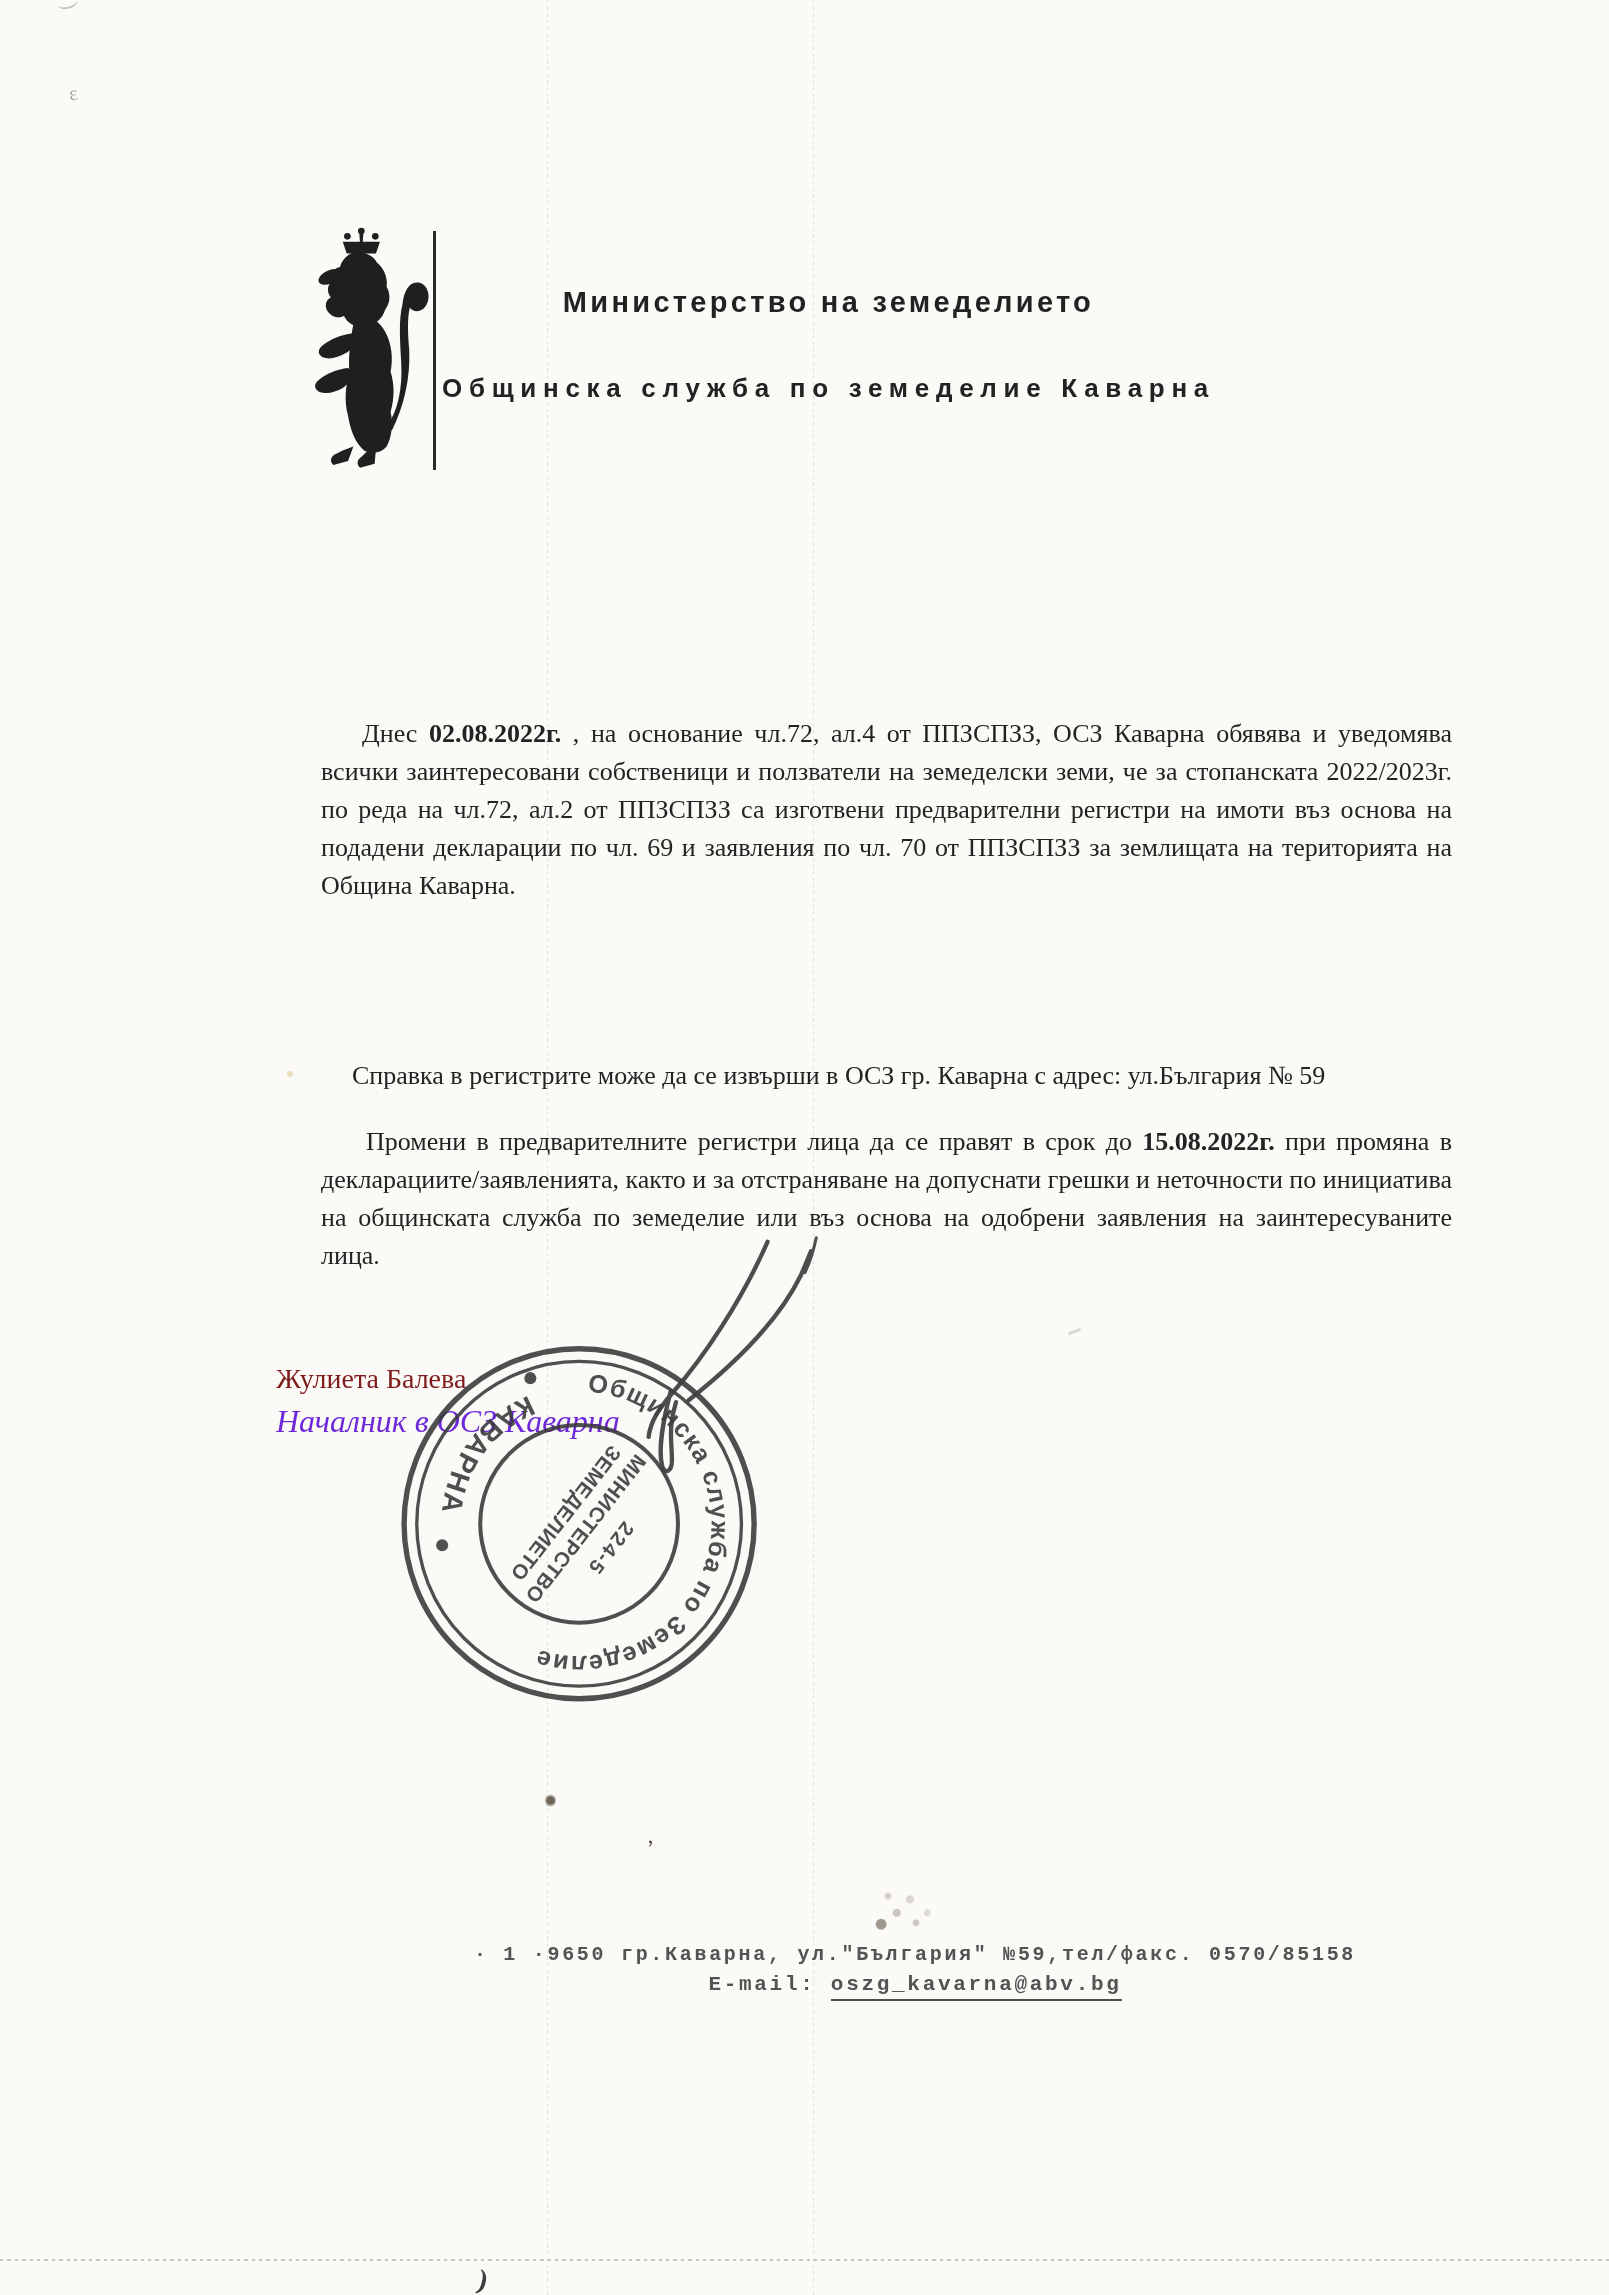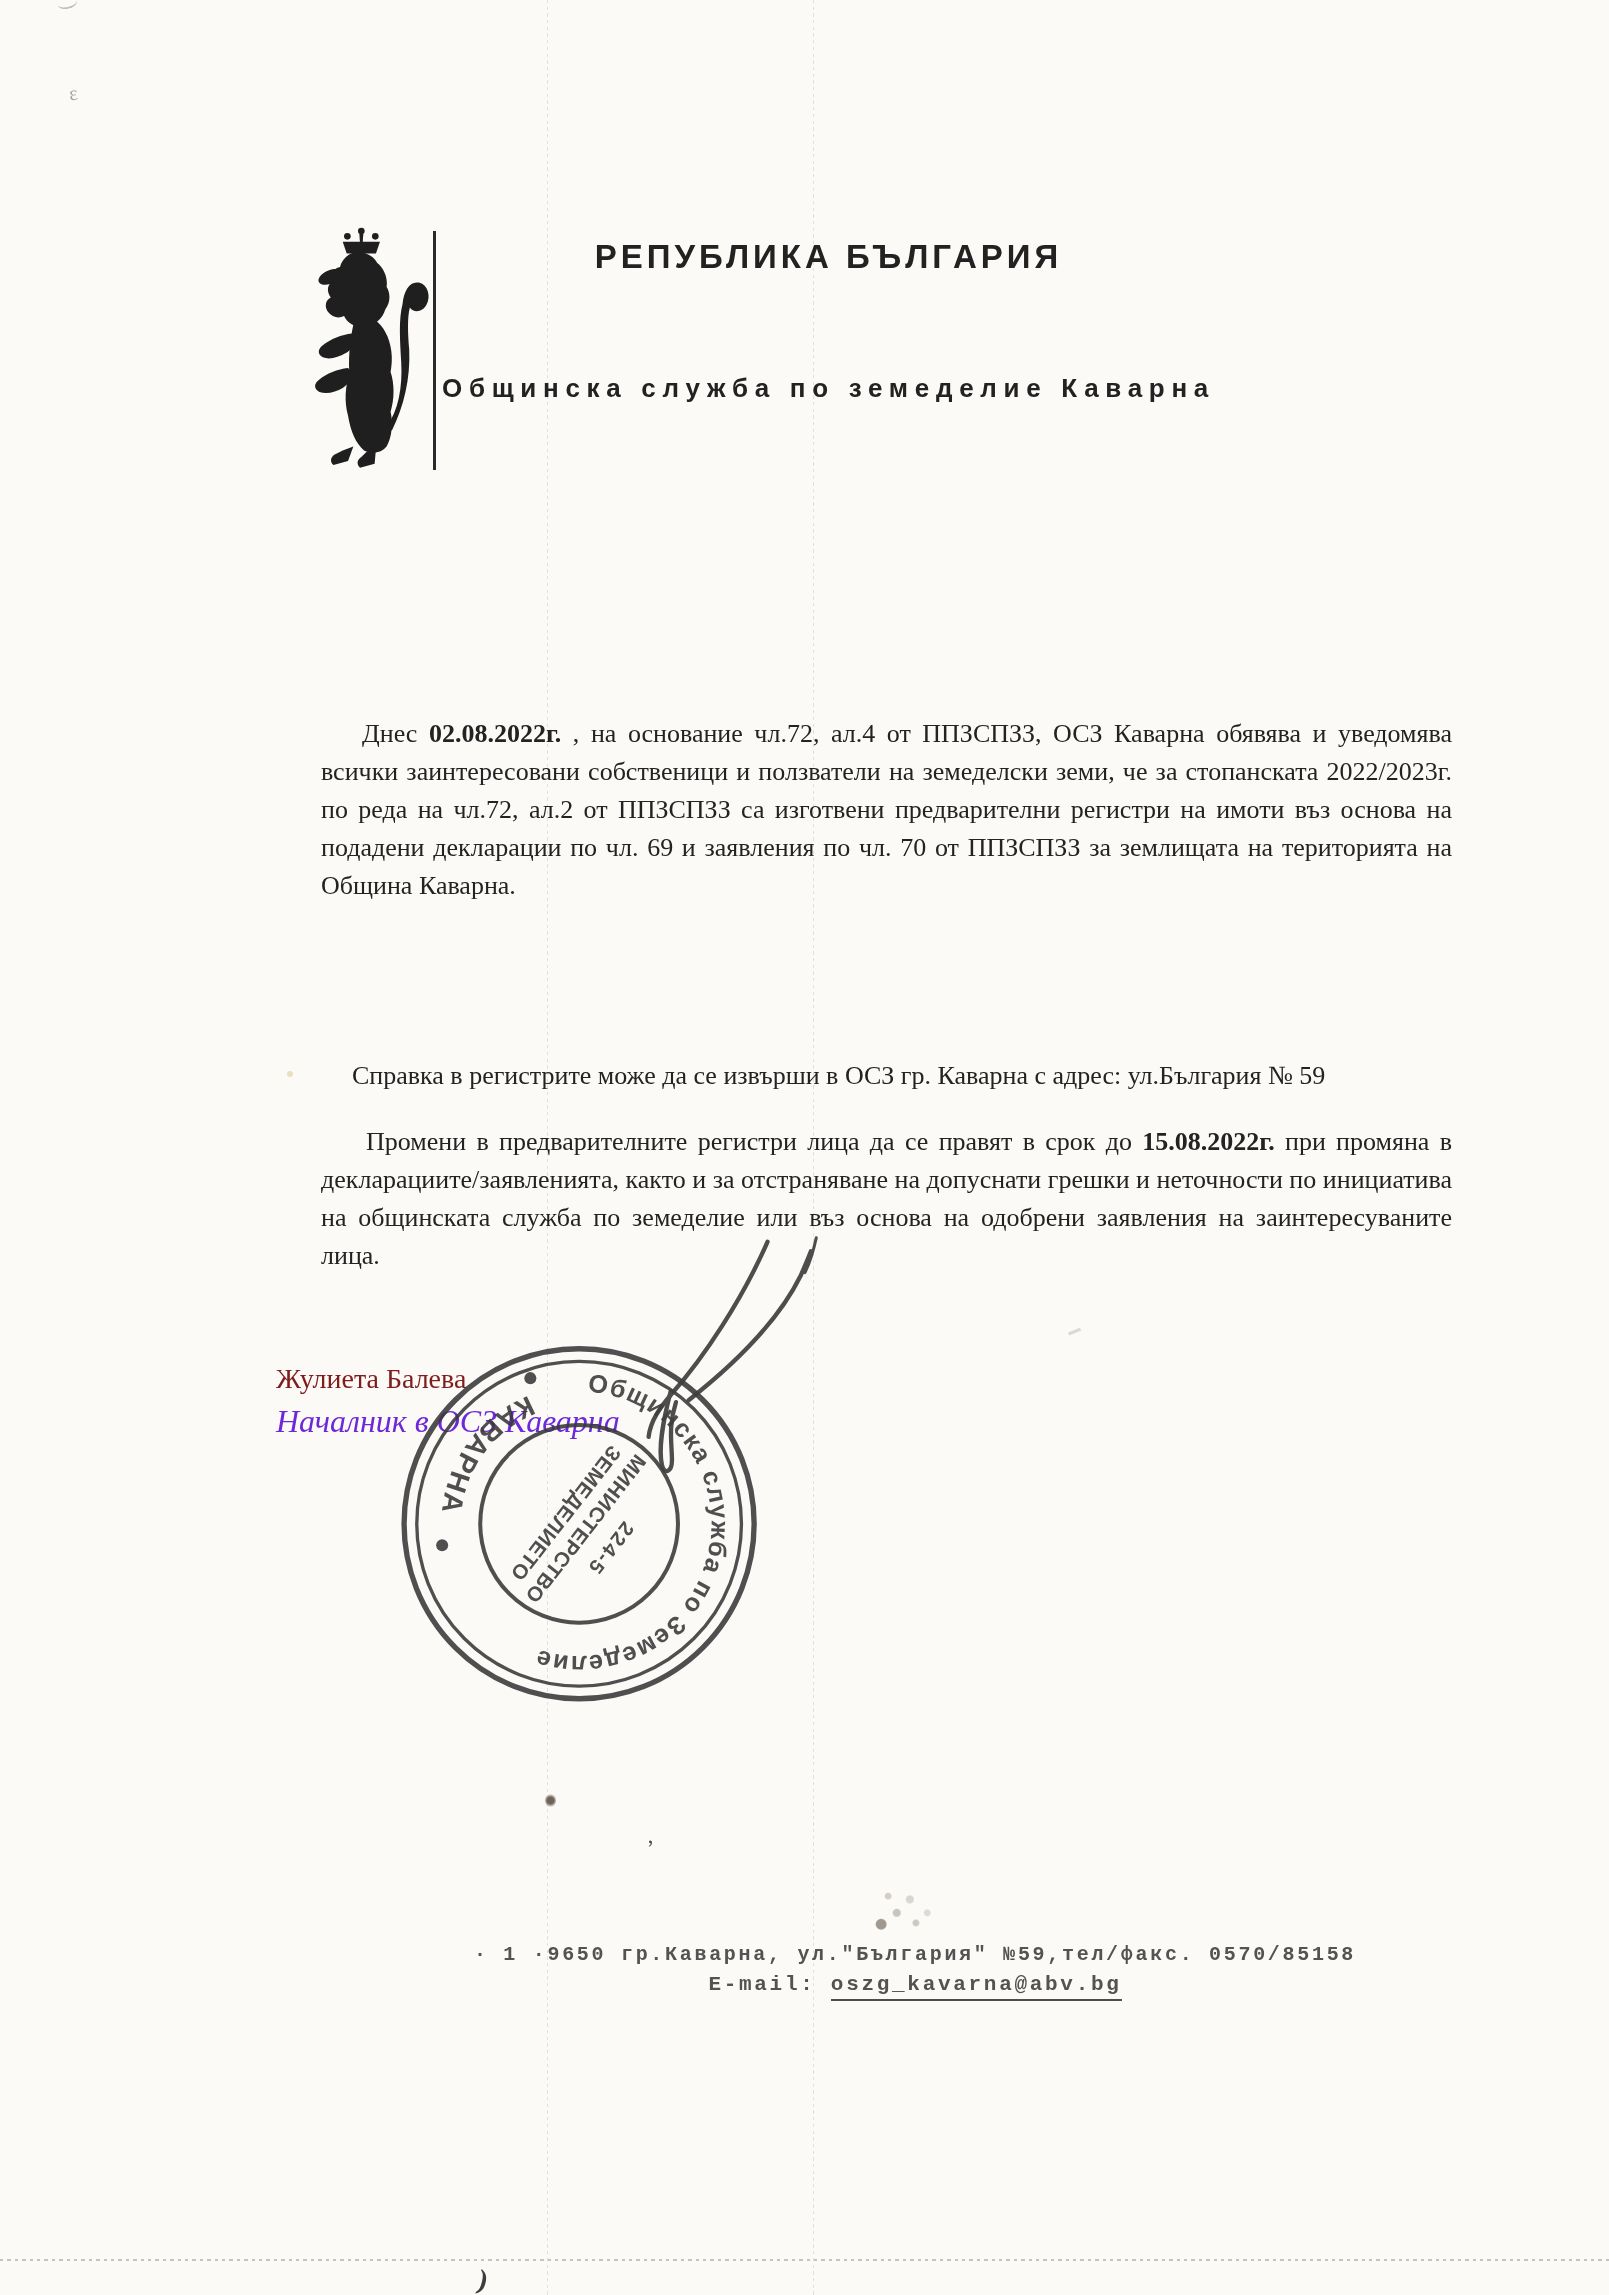--- a/index.html
+++ b/index.html
@@ -115,21 +115,21 @@
       <path d="M96,130 C88,160 84,190 86,220 C80,240 78,262 84,284 C88,308 96,326 108,336 C120,342 134,340 142,330 C150,316 152,296 148,278 C154,258 154,236 148,218 C152,198 150,176 140,158 C132,142 118,132 96,130 Z"></path>
       <path d="M90,160 C74,162 58,168 46,178 C38,184 38,192 46,196 C56,200 70,196 80,190 C88,186 94,178 96,170 Z"></path>
       <path d="M84,212 C68,214 52,220 40,230 C32,236 33,244 41,248 C52,252 66,248 76,242 C84,237 90,228 92,220 Z"></path>
       <path d="M92,330 L84,352 L62,358 C56,352 58,346 64,342 L76,336 Z"></path>
       <path d="M126,334 L124,356 L102,362 C96,356 98,350 104,346 L112,338 Z"></path>
       <path d="M142,300 C160,276 166,240 164,204 C162,168 160,140 166,116 C168,94 178,80 192,84 C204,88 209,104 202,117 C196,128 183,130 177,121 C173,136 174,160 176,184 C178,228 168,270 150,306 Z"></path>
     </g>
   </svg>
   <div id="hdr-rule"></div>
 
-  <div id="hdr1" class="hdr-line">РЕПУБЛИКА БЪЛГАРИЯ</div>
+  <div id="hdr2" class="hdr-line">Министерство на земеделието</div>
   <div id="hdr4" class="hdr-line">Общинска служба по земеделие Каварна</div>
 
 
   <div id="p1" class="para"><span>Днес </span><span class="b">02.08.2022г.</span><span> , на основание чл.72, ал.4 от ППЗСПЗЗ, ОСЗ Каварна обявява и уведомява всички заинтересовани собственици и ползватели на земеделски земи, че за стопанската 2022/2023г. по реда на чл.72, ал.2 от ППЗСПЗЗ са изготвени предварителни регистри на имоти въз основа на подадени декларации по чл. 69 и заявления по чл. 70 от ППЗСПЗЗ за землищата на територията на Община Каварна.</span></div>
 
 
   <div id="p3" class="para">Справка в регистрите може да се извърши в ОСЗ  гр. Каварна с адрес: ул.България № 59</div>
 
   <div id="p4" class="para"><span>Промени в предварителните регистри лица да се правят в срок до </span><span class="b">15.08.2022г.</span><span> при промяна в декларациите/заявленията, както и за отстраняване на допуснати грешки и неточности по инициатива на общинската служба по земеделие или въз основа на одобрени заявления на заинтересуваните лица.</span></div>
 

